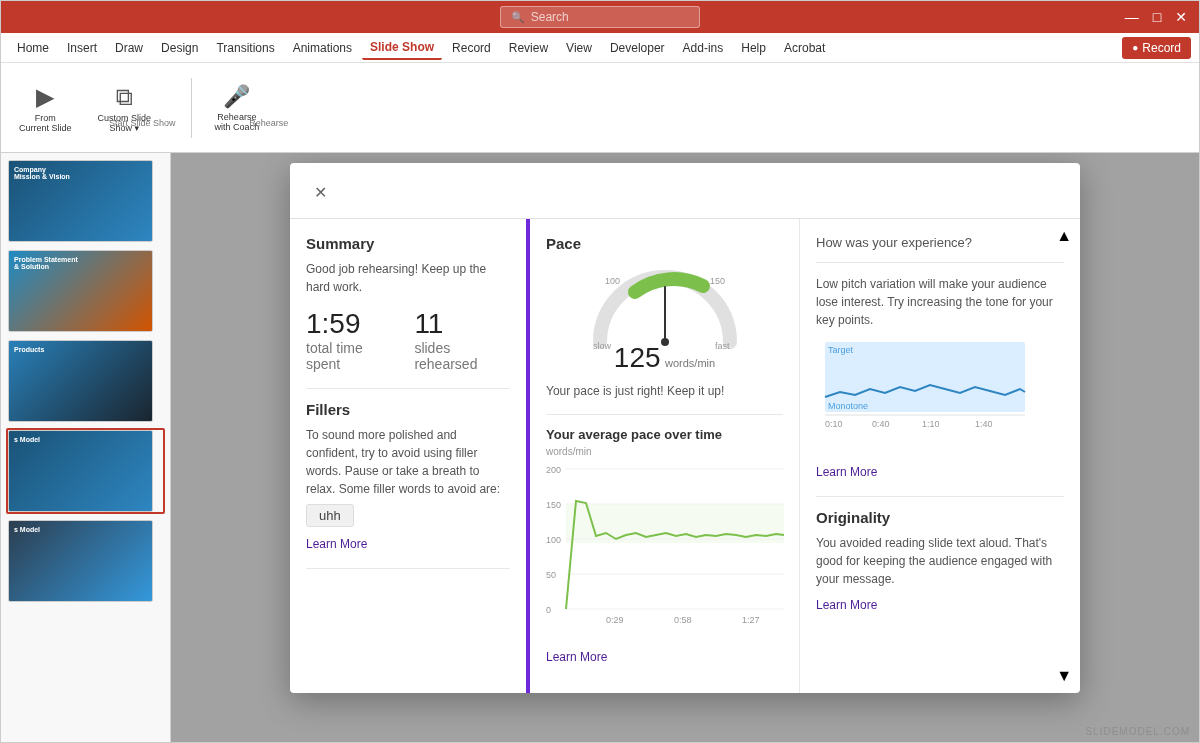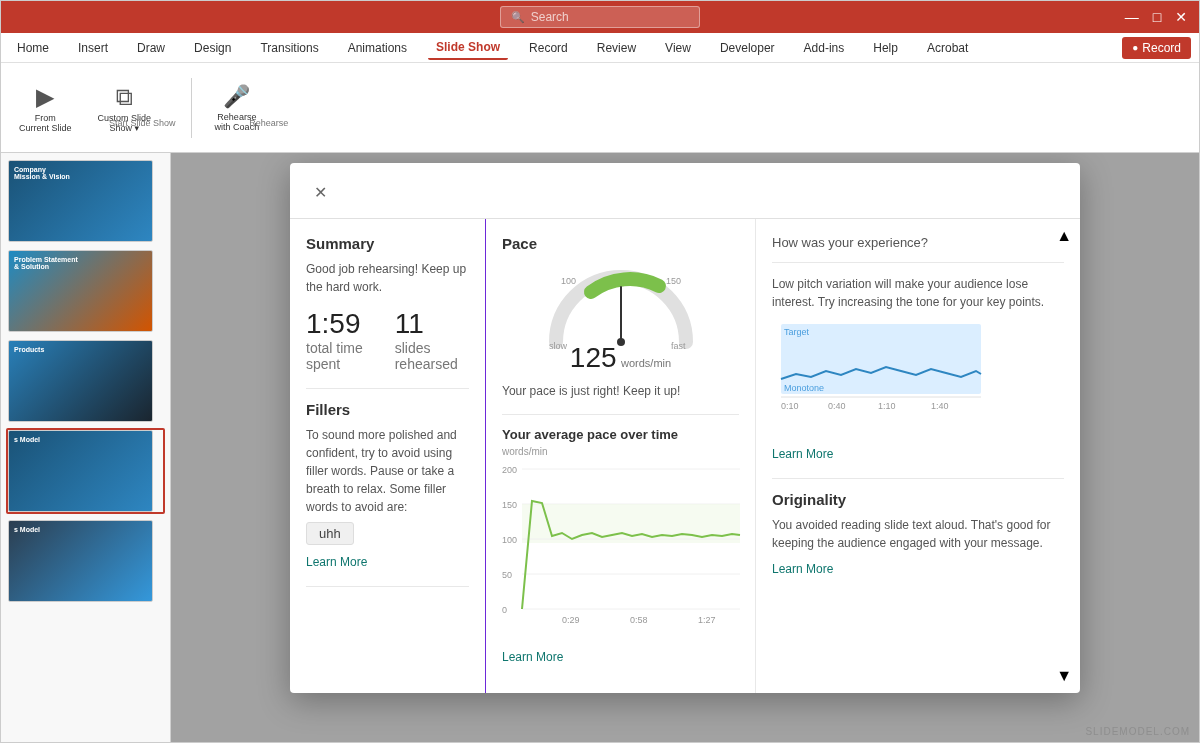--- a/index.html
+++ b/index.html
@@ -12,21 +12,21 @@
     .title-bar { background: #c0392b; height: 32px; display: flex; align-items: center; justify-content: center; position: relative; }
     .title-bar-controls { position: absolute; right: 8px; top: 50%; transform: translateY(-50%); display: flex; gap: 6px; }
     .title-bar-btn { color: white; font-size: 14px; cursor: pointer; padding: 0 4px; }
 
     
     .title-search { position: absolute; left: 50%; transform: translateX(-50%); background: rgba(255,255,255,0.2); border: 1px solid rgba(255,255,255,0.4); border-radius: 3px; padding: 3px 10px; display: flex; align-items: center; gap: 6px; width: 200px; }
     .title-search input { background: transparent; border: none; outline: none; color: white; font-size: 12px; width: 150px; }
     .title-search input::placeholder { color: rgba(255,255,255,0.7); }
 
     
-    .menu-bar { background: #fff; height: 30px; display: flex; align-items: center; padding: 0 8px; border-bottom: 1px solid #e0e0e0; gap: 13px; }
+    .menu-bar { background: #fff; height: 30px; display: flex; align-items: center; padding: 0 8px; border-bottom: 1px solid #e0e0e0; gap: 2px; }
     .menu-item { font-size: 12px; color: #333; padding: 4px 8px; cursor: pointer; border-radius: 2px; }
     .menu-item.active { color: #c0392b; border-bottom: 2px solid #c0392b; font-weight: 600; }
     .menu-record-btn { margin-left: auto; background: #c0392b; color: white; border: none; padding: 4px 10px; border-radius: 3px; font-size: 12px; cursor: pointer; display: flex; align-items: center; gap: 4px; }
 
     
     .ribbon { background: #fff; height: 90px; border-bottom: 1px solid #d0d0d0; display: flex; align-items: center; padding: 0 10px; gap: 10px; }
     .ribbon-btn { display: flex; flex-direction: column; align-items: center; padding: 4px 8px; cursor: pointer; border-radius: 3px; min-width: 50px; }
     .ribbon-btn-icon { font-size: 24px; color: #555; }
     .ribbon-btn-label { font-size: 10px; color: #333; text-align: center; margin-top: 2px; }
     .ribbon-separator { width: 1px; height: 60px; background: #d0d0d0; margin: 0 5px; }
@@ -51,21 +51,21 @@
     .modal-header { padding: 16px 20px 12px; display: flex; align-items: center; justify-content: space-between; border-bottom: 1px solid #e0e0e0; }
     .modal-title { font-size: 20px; font-weight: 600; color: #333; }
     .modal-header-right { display: flex; align-items: center; gap: 12px; }
     .rehearse-again-btn { background: #c0392b; color: white; border: none; padding: 8px 16px; border-radius: 3px; font-size: 13px; font-weight: 600; cursor: pointer; }
     .close-btn { font-size: 16px; color: #666; cursor: pointer; padding: 4px; }
 
     
     .modal-body { display: flex; flex: 1; overflow: hidden; }
 
     
-    .modal-left { width: 196px; flex-shrink: 0; padding: 16px; overflow-y: auto; border-right: 1px solid #6d28d9; }
+    .modal-left { width: 240px; flex-shrink: 0; padding: 16px; overflow-y: auto; border-right: 4px solid #6d28d9; }
 
     
     .modal-middle { width: 270px; flex-shrink: 0; padding: 16px; overflow-y: auto; border-right: 1px solid #e8e8e8; }
 
     
     .modal-right { flex: 1; padding: 16px; overflow-y: auto; position: relative; }
 
     
     .section-card { margin-bottom: 16px; }
     .section-title { font-size: 15px; font-weight: 600; color: #333; margin-bottom: 8px; }
@@ -74,21 +74,21 @@
     
     .summary-stats { display: flex; gap: 20px; margin: 12px 0; }
     .stat-block { }
     .stat-value { font-size: 28px; font-weight: 300; color: #222; }
     .stat-label { font-size: 14px; color: #777; }
 
     
     .filler-badge { display: inline-block; background: #f0f0f0; border: 1px solid #ddd; padding: 3px 12px; border-radius: 3px; font-size: 13px; color: #444; margin-top: 6px; }
 
     
-    .learn-more { color: #0f766e; font-size: 12px; cursor: pointer; display: inline-block; margin-top: 10px; text-decoration: none; }
+    .learn-more { color: #4c1d95; font-size: 12px; cursor: pointer; display: inline-block; margin-top: 10px; text-decoration: none; }
 
     
     .new-badge { background: #e8f0fe; color: #1a73e8; font-size: 9px; font-weight: 700; padding: 2px 5px; border-radius: 2px; margin-left: 6px; }
 
     
     .rep-card { background: white; border: 1px solid #e8e8e8; border-radius: 3px; padding: 10px 12px; margin-top: 4px; }
 
     
     .pace-gauge { display: flex; flex-direction: column; align-items: center; margin: 10px 0; }
     

